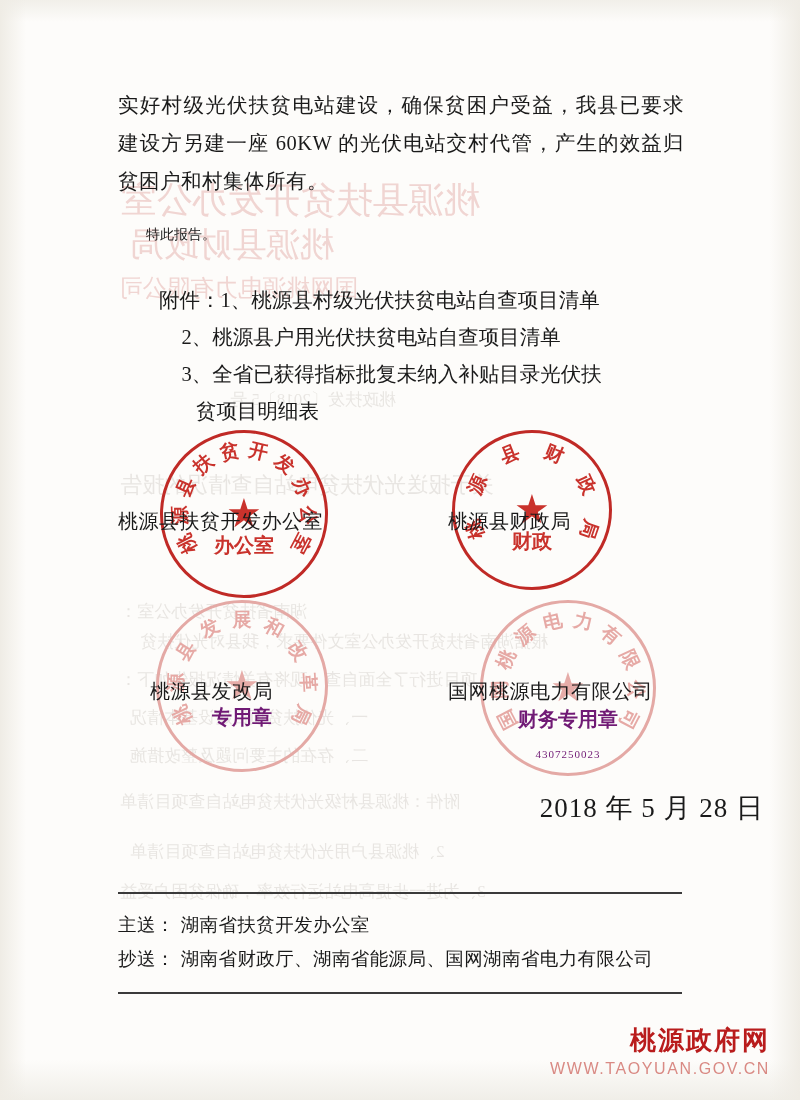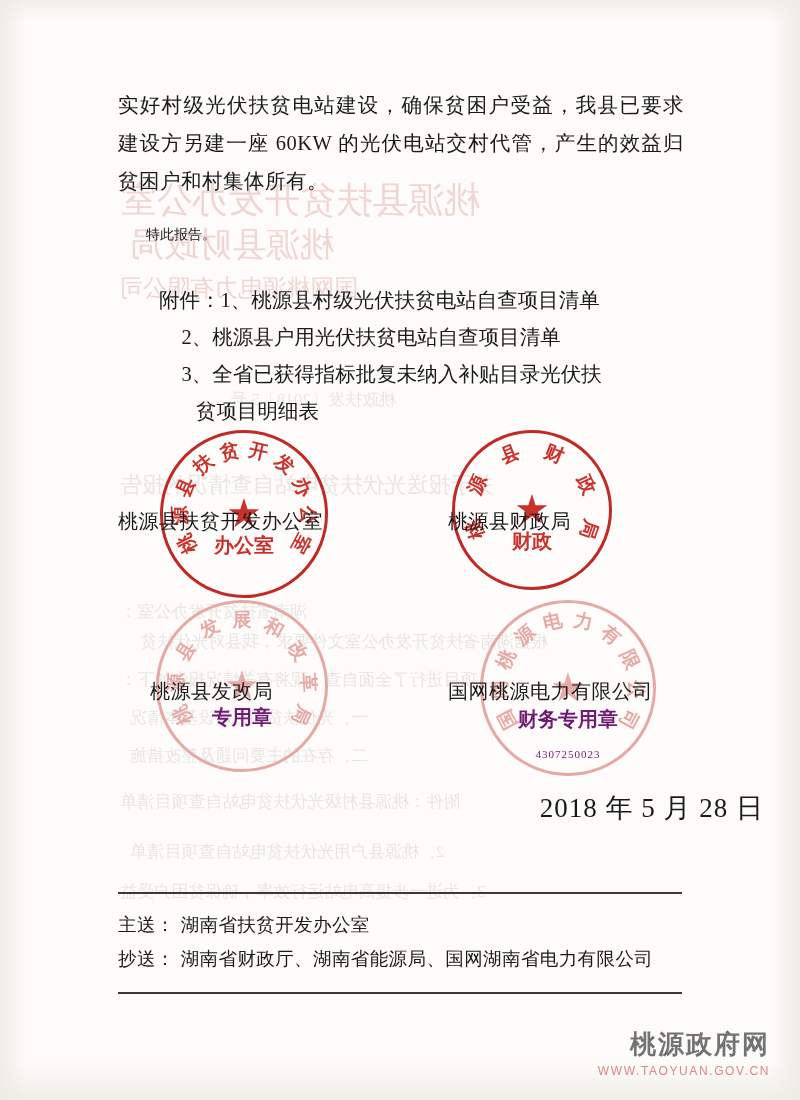--- a/index.html
+++ b/index.html
@@ -186,27 +186,27 @@
   .watermark {
     position: absolute;
     right: 30px;
     bottom: 22px;
     text-align: right;
     user-select: none;
   }
   .wm-main {
     font-size: 26px;
     font-weight: bold;
-    color: #737373;
+    color: #b91c1c;
     letter-spacing: 2px;
     font-family: "Liberation Sans", sans-serif;
     text-align: right;
   }
   .wm-sub {
-    font-size: 12px;
+    font-size: 16px;
     color: #d98a84;
     letter-spacing: 1.6px;
     font-family: "Liberation Sans", sans-serif;
     margin-top: 2px;
   }
 </style>
 </head>
 <body>
 
 <div id="page">

